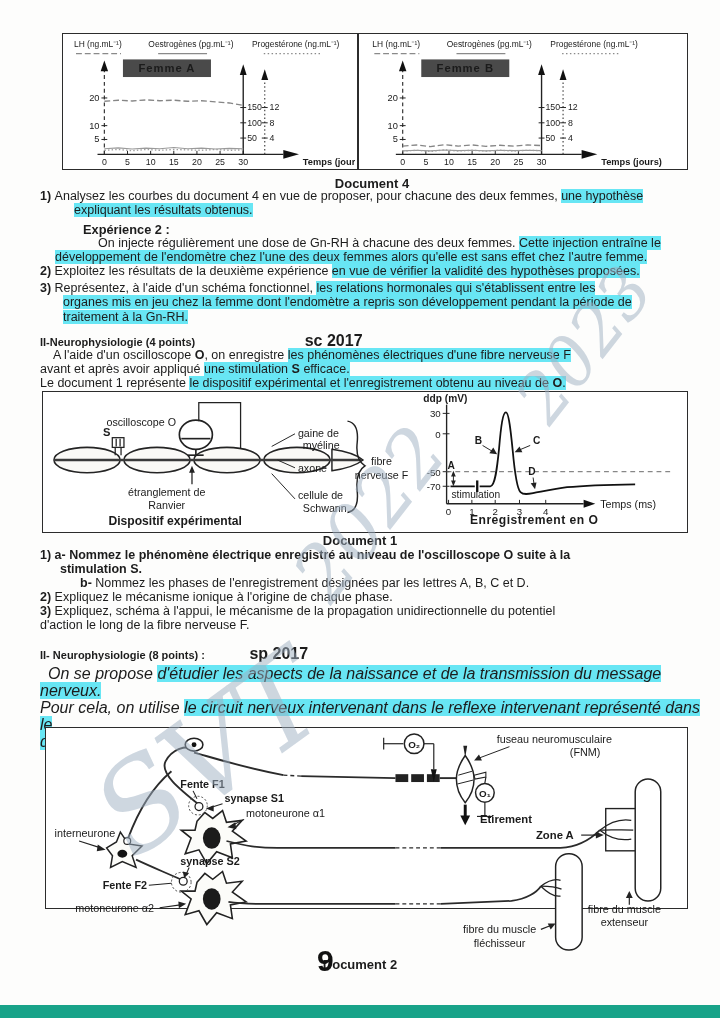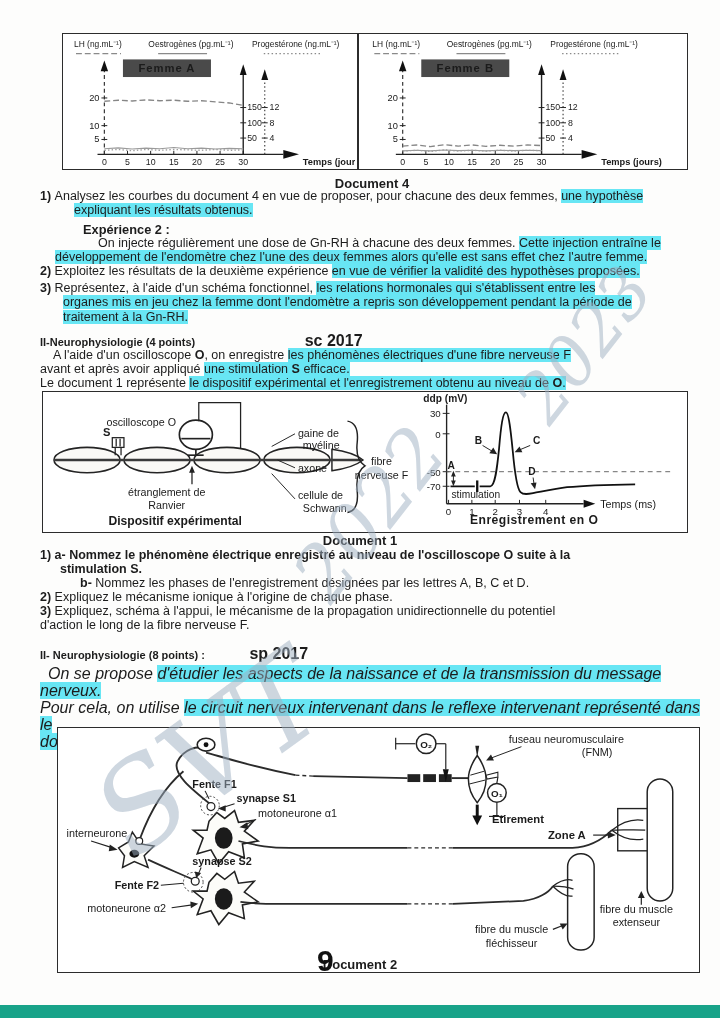--- a/index.html
+++ b/index.html
@@ -256,21 +256,21 @@
   <div class="abs para" style="left:40px;top:576px;"><span style="font-weight: bold; margin-left: 40px;">b-  </span><span>Nommez les phases de l'enregistrement désignées par les lettres A, B, C et D.</span></div>
   <div class="abs para" style="left:40px;top:590px;"><span style="font-weight: bold;">2) </span><span>Expliquez le mécanisme ionique  à l'origine de chaque phase.</span></div>
   <div class="abs para" style="left:40px;top:604px;"><span style="font-weight: bold;">3) </span><span>Expliquez,  schéma  à  l'appui,  le  mécanisme  de  la  propagation  unidirectionnelle  du  potentiel</span><br><span style="">d'action le long de la fibre nerveuse F.</span></div>
 
   <div class="abs" style="left:40px;top:645px;">
     <span class="heading">II-  Neurophysiologie (8 points) :</span>
     <span class="tag" style="margin-left:40px;">sp 2017</span>
   </div>
   <div class="abs para8" style="left:40px;top:665px;"><span style="margin-left: 8px;">On se propose </span><span class="hl">d'étudier les aspects de la naissance et de la transmission du message nerveux.</span><br><span>Pour cela, on utilise </span><span class="hl">le circuit nerveux intervenant dans le reflexe intervenant représenté dans le</span><br><span class="hl">document 2.</span></div>
 
-  <div class="abs figbox" style="left:57px;top:727px;width:643px;height:246px;">
+  <div class="abs figbox" style="left:45px;top:727px;width:643px;height:182px;">
     <svg width="639" height="225" viewBox="0 0 643 229">
       <g stroke="#2b2b2b" fill="none" stroke-width="1.9">
         <path d="M152,78 C132,62 112,46 118,34 C124,22 138,17 147,21"></path>
         <path d="M147,25 C162,29 192,39 238,48"></path>
         <line x1="238" y1="48" x2="256" y2="49" stroke-dasharray="4,3" stroke-width="1.4"></line>
         <line x1="256" y1="49" x2="352" y2="51"></line>
         <line x1="397" y1="51" x2="414" y2="51"></line>
         <path d="M124,44 C105,60 90,85 80,112"></path>
       </g>
       <g fill="#222">

